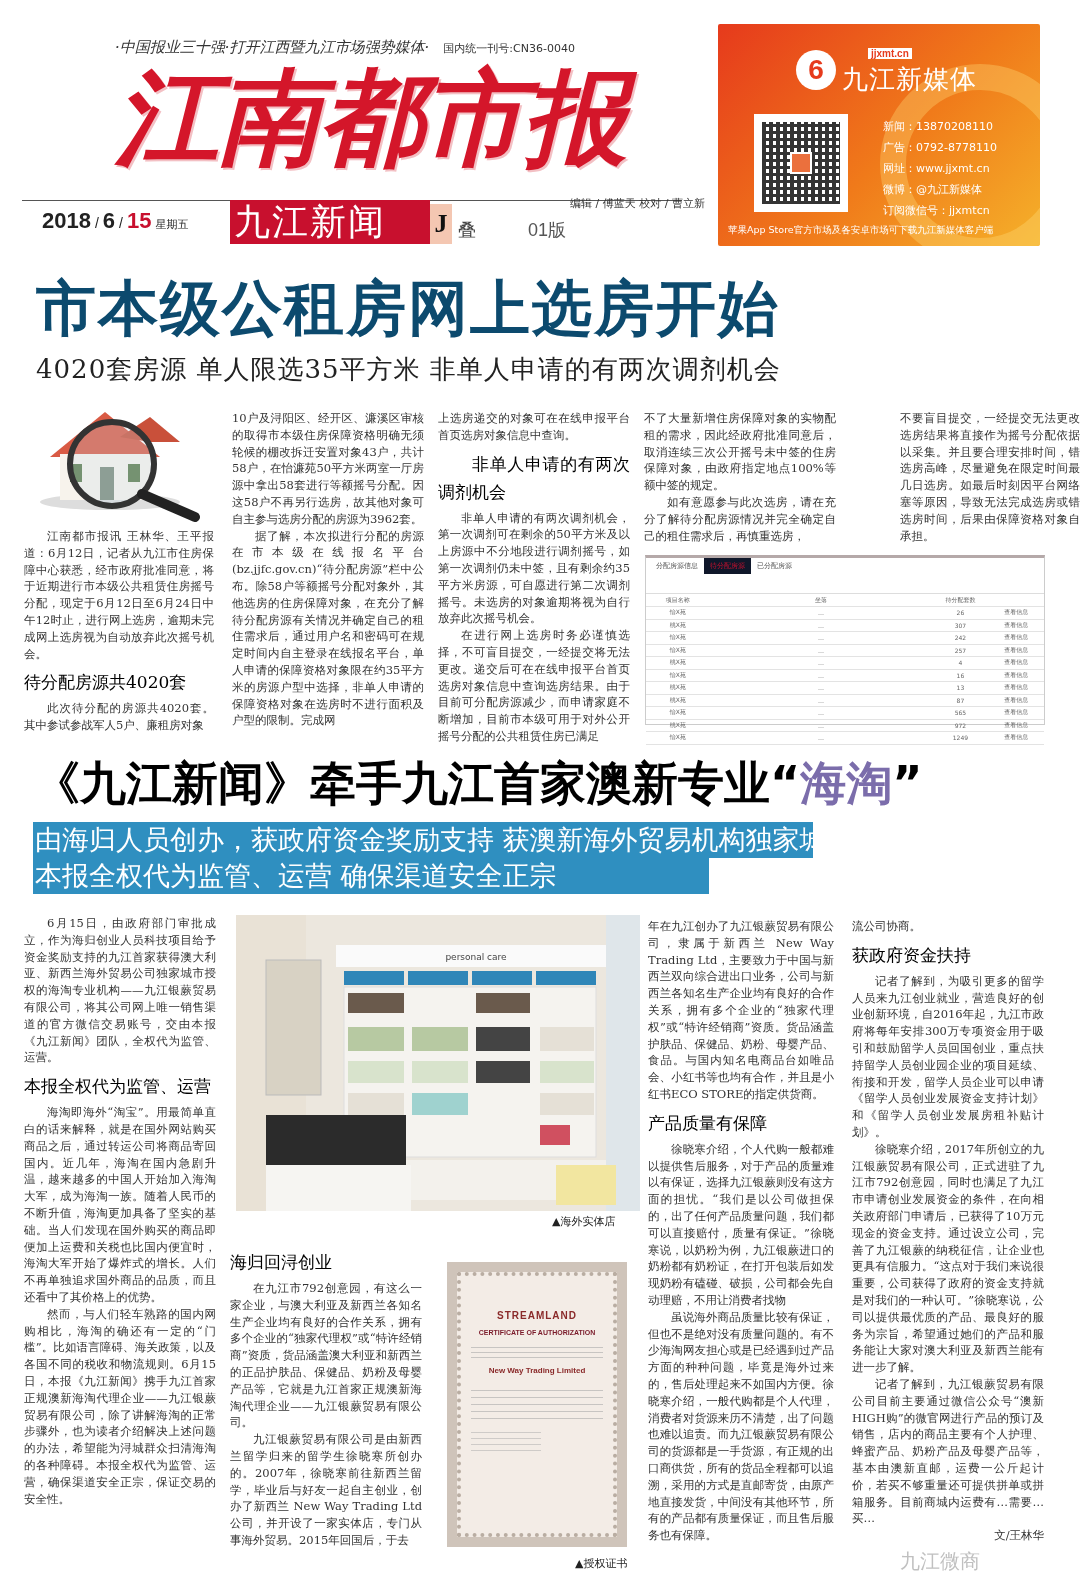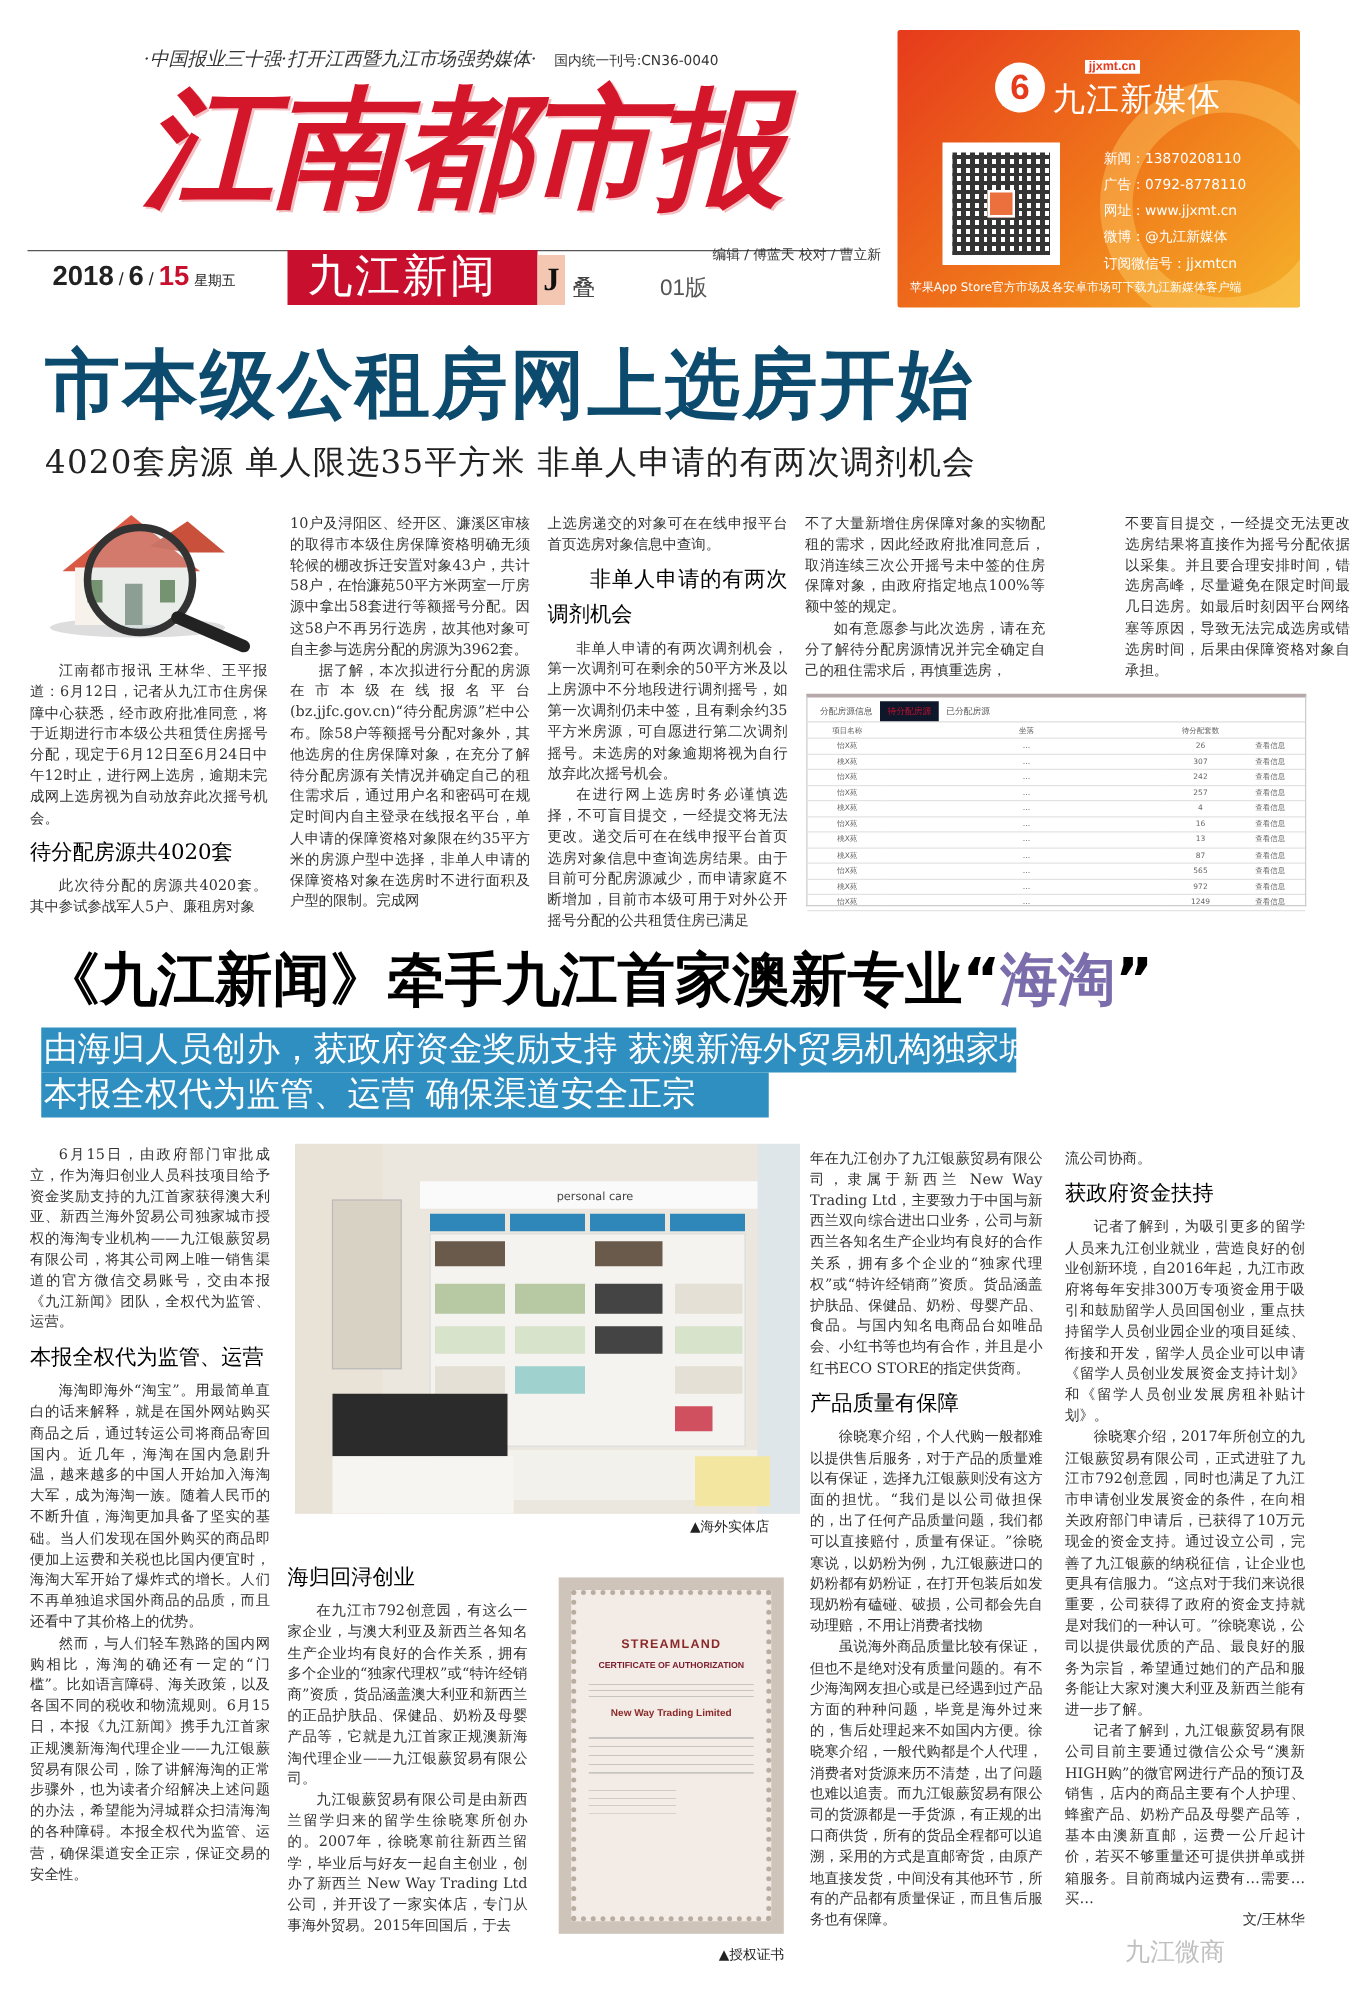--- a/index.html
+++ b/index.html
@@ -7,21 +7,21 @@
 body{font-family:"DejaVu Serif",serif;color:#2a2a2a;position:relative}
 .abs{position:absolute}
 .slogan{left:115px;top:38px;font-size:15px;color:#333;font-style:italic;font-family:"DejaVu Serif",serif;letter-spacing:0}
 .slogan .cn{font-size:11px;font-style:normal;margin-left:14px;font-family:"DejaVu Sans",sans-serif}
 .masthead{left:115px;top:58px;font-size:104px;font-weight:bold;color:#d4162a;font-family:"DejaVu Serif",serif;letter-spacing:-2px;font-style:italic;line-height:120px;text-shadow:2px 2px 0 #f3c0c4}
 .dateline{left:22px;top:200px;width:660px;height:48px;border-top:1px solid #555;}
 .date{left:42px;top:208px;font-family:"Liberation Sans",sans-serif;font-size:22px;font-weight:bold;color:#222}
 .date .red{color:#c8102e}
 .date .small{font-size:11px;font-weight:normal;margin-left:4px}
 .date .sep{font-weight:normal;font-size:14px;margin:0 4px}
-.section-box{left:230px;top:200px;width:200px;height:44px;background:#c8102e;color:#fff;font-family:"DejaVu Sans",sans-serif;font-size:36px;line-height:44px;padding-left:16px;letter-spacing:2px}
+.section-box{left:230px;top:200px;width:200px;height:44px;background:#c8102e;color:#fff;font-family:"DejaVu Sans",sans-serif;font-size:36px;line-height:44px;padding-left:4px;letter-spacing:2px}
 .section-j{left:430px;top:204px;width:22px;height:40px;background:#f4c7b2;color:#111;font-family:"Liberation Serif",serif;font-size:26px;font-weight:bold;line-height:40px;text-align:center}
 .die{left:458px;top:218px;font-size:18px;color:#444;font-family:"DejaVu Sans",sans-serif}
 .banban{left:528px;top:218px;font-size:18px;color:#555;font-family:"Liberation Sans",sans-serif}
 .editor{left:570px;top:196px;font-size:11px;color:#333;font-family:"DejaVu Sans",sans-serif}
 .ad{left:718px;top:24px;width:322px;height:222px;background:linear-gradient(135deg,#e63a1c 0%,#f07a1a 55%,#f5b12a 100%);border-radius:2px;overflow:hidden}
 .ad .circle{position:absolute;right:-40px;top:40px;width:200px;height:200px;border-radius:50%;border:26px solid rgba(255,220,120,.35)}
 .ad .logo-mark{position:absolute;left:78px;top:26px;width:40px;height:40px;border-radius:50%;background:#fff;color:#e63a1c;font-weight:bold;font-size:28px;line-height:40px;text-align:center;font-family:"Liberation Sans",sans-serif}
 .ad .url-tag{position:absolute;left:150px;top:24px;background:#fff;color:#e63a1c;font-size:10px;font-family:"Liberation Sans",sans-serif;padding:0 3px;font-weight:bold}
 .ad .brand{position:absolute;left:124px;top:38px;color:#fff;font-family:"DejaVu Sans",sans-serif;font-size:26px;letter-spacing:1px}
 .ad .qr{position:absolute;left:36px;top:90px;width:94px;height:98px;background:#fff;padding:8px}
@@ -32,21 +32,21 @@
 .ad .info{position:absolute;left:165px;top:92px;color:#fff;font-family:"DejaVu Sans",sans-serif;font-size:11px;line-height:21px}
 .ad .foot{position:absolute;left:10px;top:200px;width:305px;color:#fff;font-family:"DejaVu Sans",sans-serif;font-size:9.5px;white-space:nowrap}
 .h1{left:36px;top:268px;font-family:"DejaVu Sans",sans-serif;font-weight:bold;font-size:60px;color:#0c4a6e;letter-spacing:2px;line-height:80px}
 .sub1{left:36px;top:352px;font-family:"DejaVu Serif",serif;font-size:26px;color:#222;letter-spacing:1px}
 .col{font-size:11.5px;line-height:16.8px;text-align:justify;color:#333}
 .col p{text-indent:2em}
 .col p.noind{text-indent:0}
 .col h3{font-family:"DejaVu Serif",serif;font-size:17px;font-weight:normal;color:#000000;line-height:28px;margin:6px 0 4px}
 .house{left:30px;top:402px;width:180px;height:120px}
 .tbl{left:645px;top:555px;width:400px;height:170px;border:1px solid #ccc;border-top:3px solid #b5a9a9;font-family:"DejaVu Sans",sans-serif;font-size:6px;color:#555;background:#fff}
-.tbl .tabs{display:flex;height:20px;align-items:flex-end;border-bottom:1px solid #ddd;padding-left:4px;font-size:7px}
+.tbl .tabs{display:flex;height:36px;align-items:flex-start;border-bottom:1px solid #ddd;padding-left:4px;font-size:7px}
 .tbl .tabs span{padding:3px 6px}
 .tbl .tabs .active{background:#0f172a;color:#c8102e}
 .tbl table{width:100%;border-collapse:collapse}
 .tbl td,.tbl th{border-bottom:1px solid #e3e3e3;height:12.5px;text-align:center;font-weight:normal;font-size:6px;color:#666}
 .h2{left:34px;top:748px;font-family:"DejaVu Sans",sans-serif;font-weight:bold;font-size:46px;color:#000;letter-spacing:0;line-height:70px;white-space:nowrap}
 .h2 .accent{color:#7b6dab}
 .band{left:33px;height:36px;background:#2f8fc0;color:#fff;font-family:"DejaVu Serif",serif;font-size:27px;line-height:36px;padding-left:2px;white-space:nowrap}
 .photo-store{left:236px;top:915px;width:404px;height:296px;background:#eae6df;overflow:hidden}
 .caption{font-family:"DejaVu Serif",serif;font-size:11px;color:#222}
 .cert{left:447px;top:1262px;width:180px;height:285px;background:#f3ece6;border:10px solid #cfc4ba;outline:4px dotted #b9ada2;outline-offset:-14px;text-align:center;font-family:"Liberation Sans",sans-serif}
@@ -215,21 +215,21 @@
           <td>查看信息</td>
         </tr>
   </tbody>
     </table>
 </div>
 
 <div class="abs h2">
   <span>《九江新闻》牵手九江首家澳新专业“</span><span class="accent">海淘</span><span>”</span>
 </div>
 <div class="abs band" style="top:822px;width:780px;">由海归人员创办，获政府资金奖励支持  获澳新海外贸易机构独家城市授权</div>
-<div class="abs band" style="top:858px;width:582px;">本报全权代为监管、运营  确保渠道安全正宗</div>
+<div class="abs band" style="top:858px;width:676px;">本报全权代为监管、运营  确保渠道安全正宗</div>
 
 <div class="abs col" style="left:24px;top:915px;width:192px;">
   <p>6月15日，由政府部门审批成立，作为海归创业人员科技项目给予资金奖励支持的九江首家获得澳大利亚、新西兰海外贸易公司独家城市授权的海淘专业机构——九江银蕨贸易有限公司，将其公司网上唯一销售渠道的官方微信交易账号，交由本报《九江新闻》团队，全权代为监管、运营。</p>
   <h3>本报全权代为监管、运营</h3>
   <p>海淘即海外“淘宝”。用最简单直白的话来解释，就是在国外网站购买商品之后，通过转运公司将商品寄回国内。近几年，海淘在国内急剧升温，越来越多的中国人开始加入海淘大军，成为海淘一族。随着人民币的不断升值，海淘更加具备了坚实的基础。当人们发现在国外购买的商品即便加上运费和关税也比国内便宜时，海淘大军开始了爆炸式的增长。人们不再单独追求国外商品的品质，而且还看中了其价格上的优势。</p>
   <p>然而，与人们轻车熟路的国内网购相比，海淘的确还有一定的“门槛”。比如语言障碍、海关政策，以及各国不同的税收和物流规则。6月15日，本报《九江新闻》携手九江首家正规澳新海淘代理企业——九江银蕨贸易有限公司，除了讲解海淘的正常步骤外，也为读者介绍解决上述问题的办法，希望能为浔城群众扫清海淘的各种障碍。本报全权代为监管、运营，确保渠道安全正宗，保证交易的安全性。</p>
 </div>
 
 <div class="abs photo-store">
   <svg width="404" height="296" viewBox="0 0 404 296">

